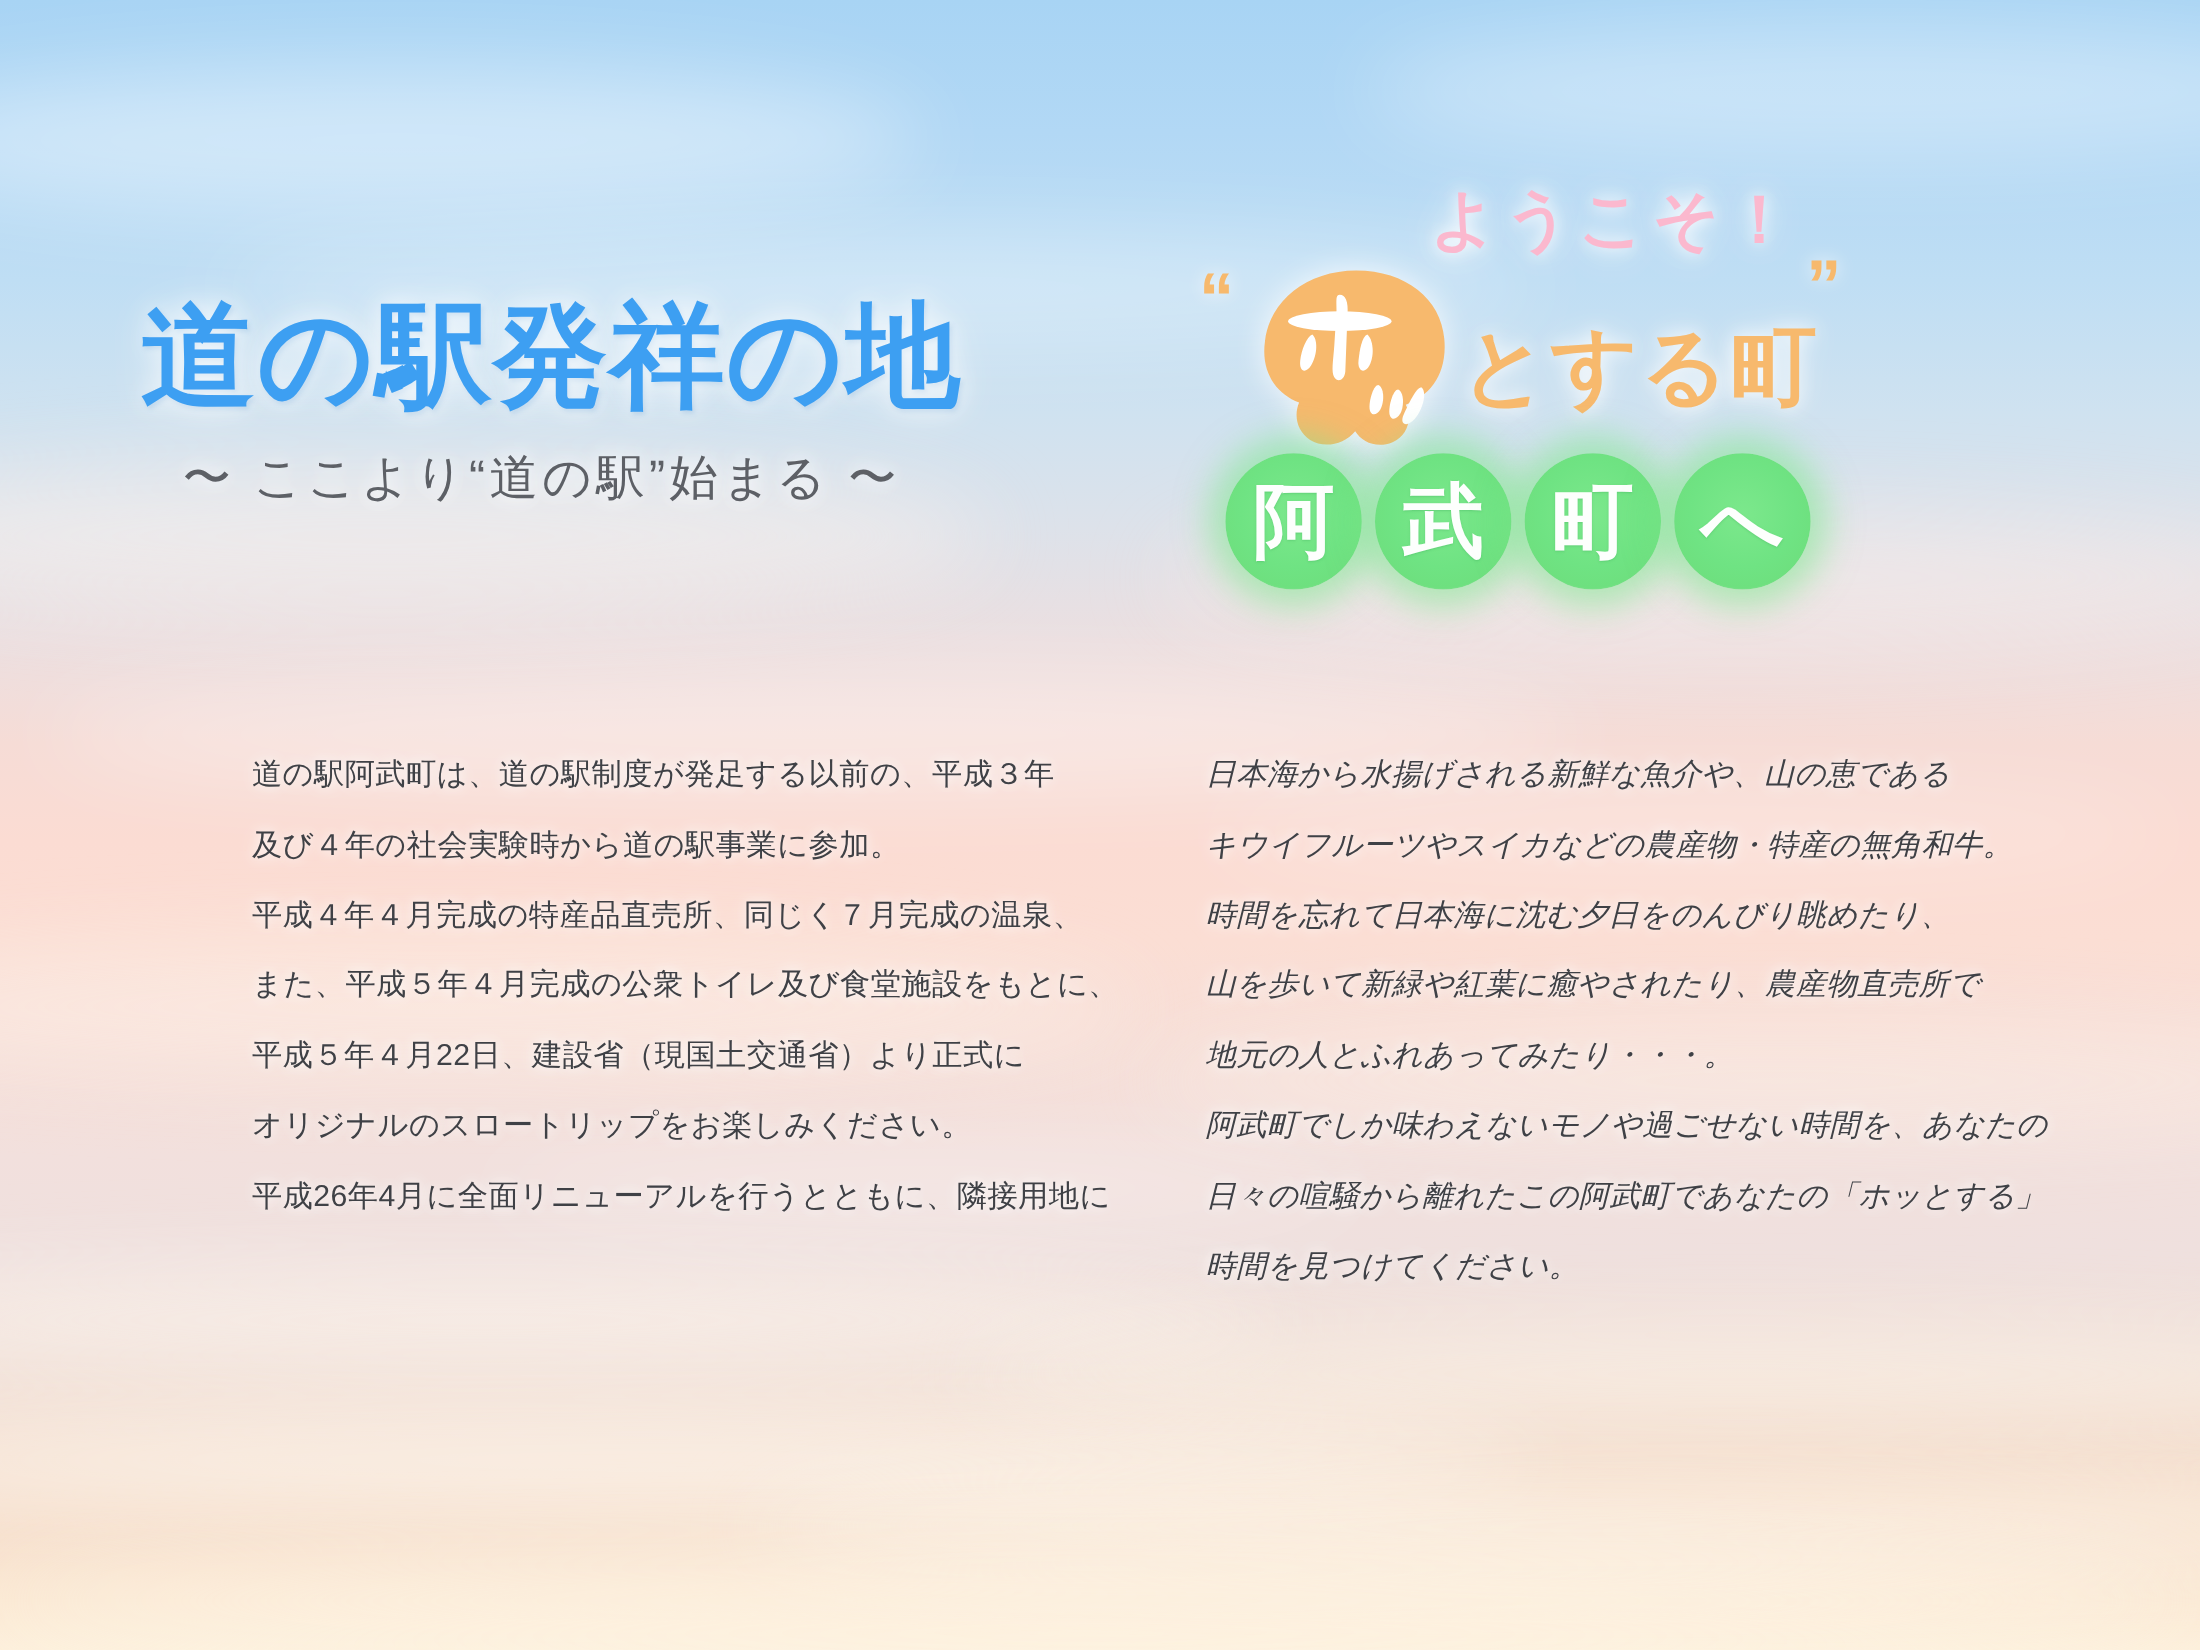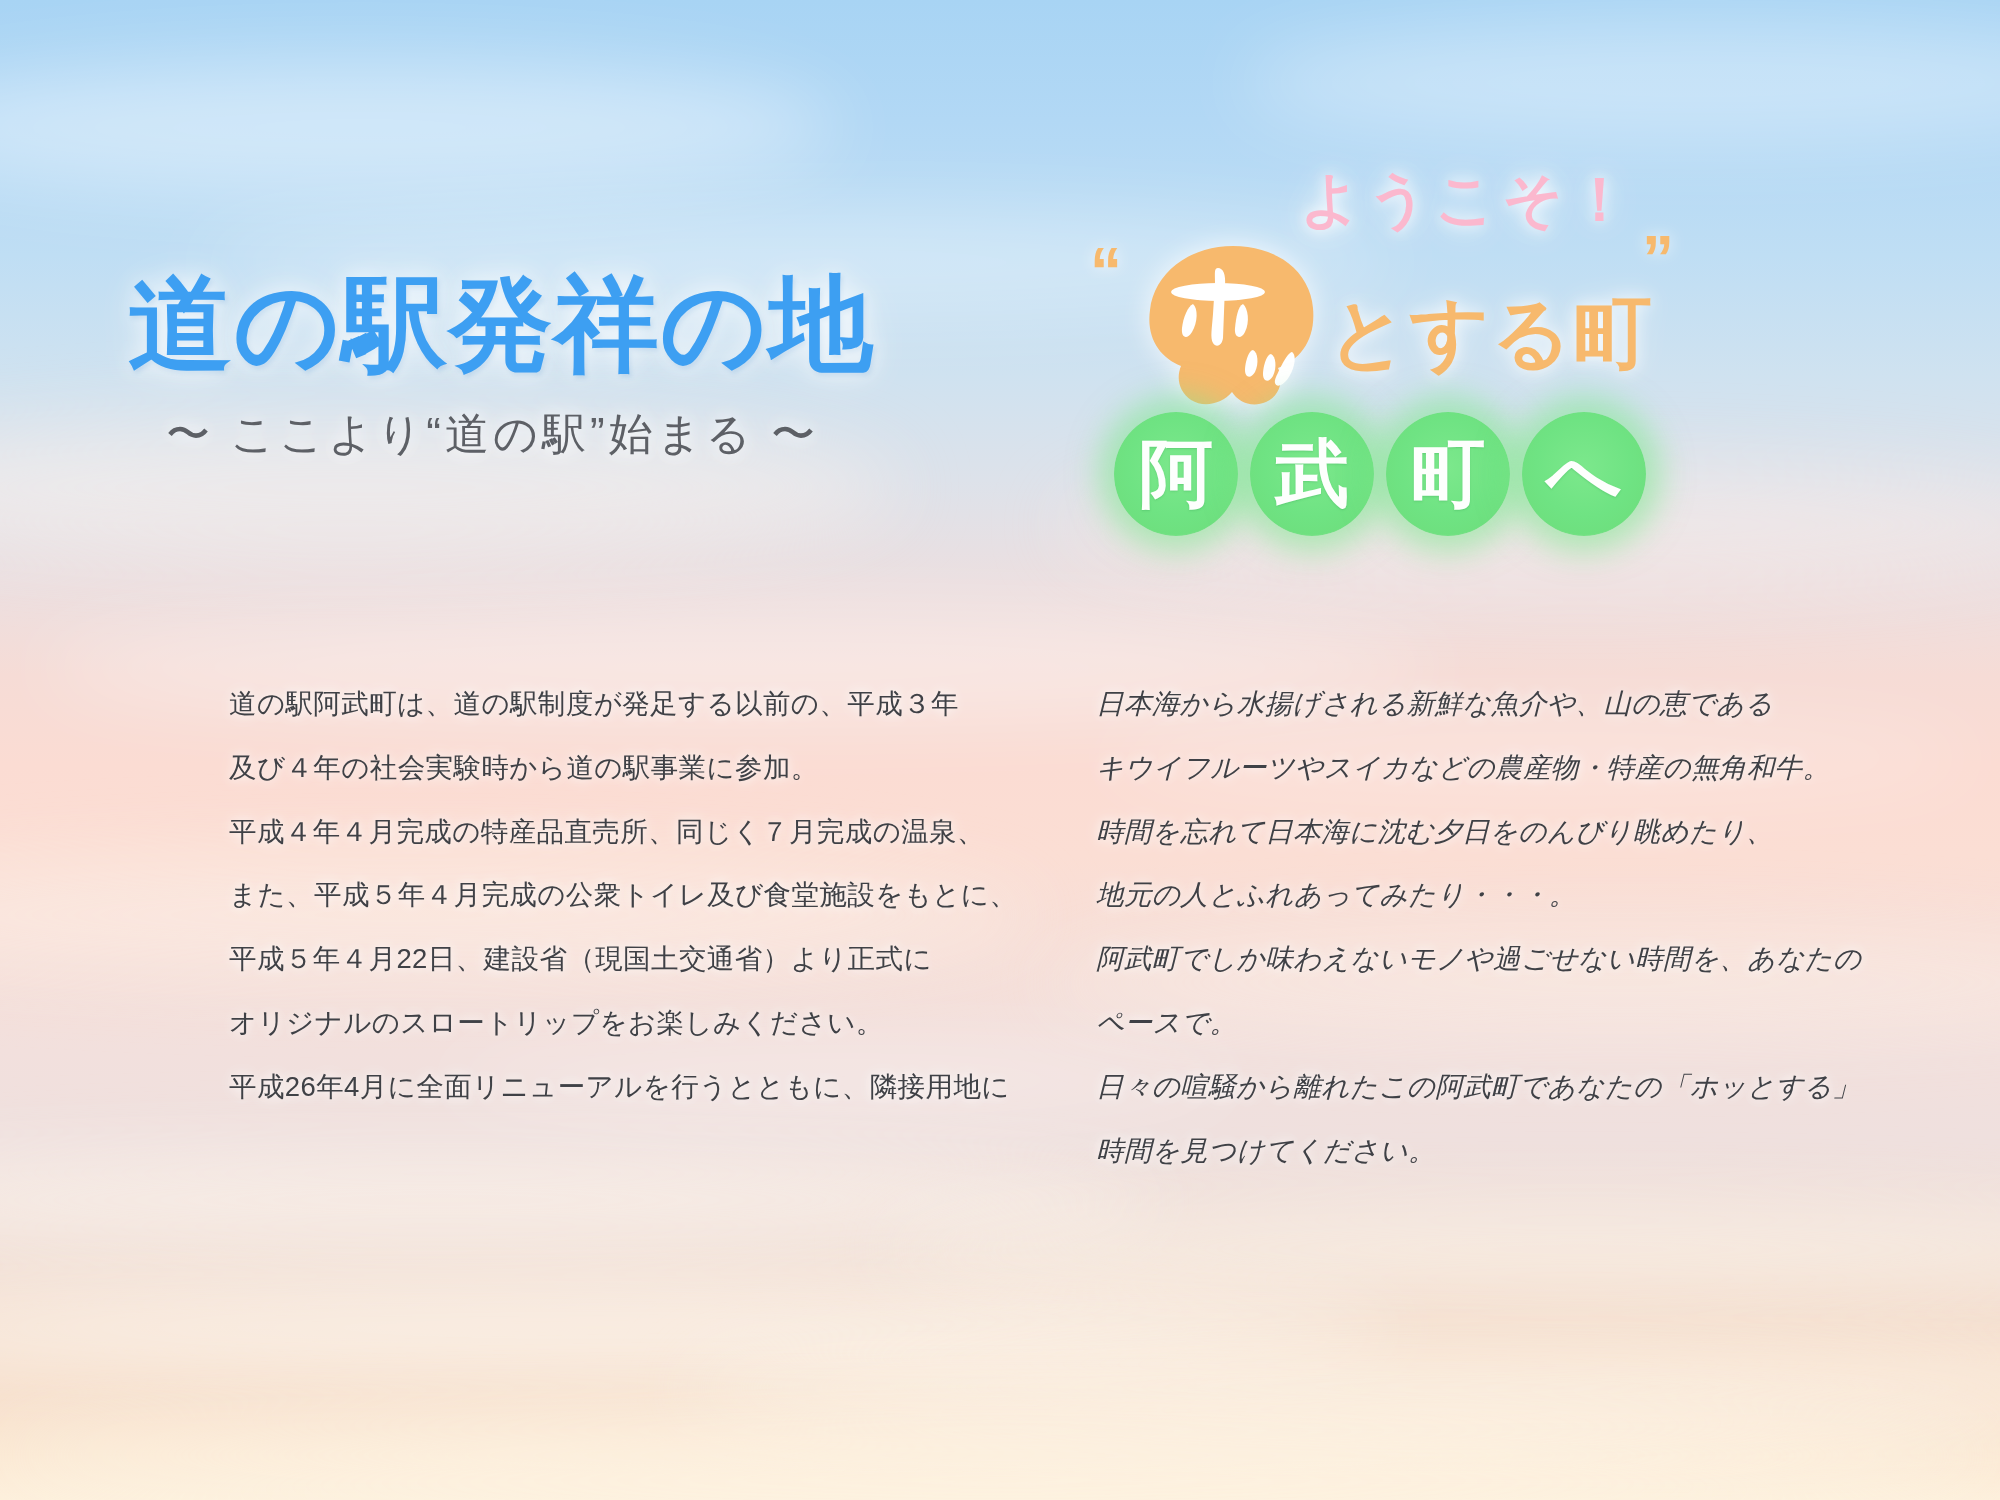--- a/index.html
+++ b/index.html
@@ -227,20 +227,20 @@
     <p>また、平成５年４月完成の公衆トイレ及び食堂施設をもとに、</p>
     <p>平成５年４月22日、建設省（現国土交通省）より正式に</p>
     <p>オリジナルのスロートリップをお楽しみください。</p>
     <p>平成26年4月に全面リニューアルを行うとともに、隣接用地に</p>
   </div>
 
   <div id="body-right" class="body-col">
     <p>日本海から水揚げされる新鮮な魚介や、山の恵である</p>
     <p>キウイフルーツやスイカなどの農産物・特産の無角和牛。</p>
     <p>時間を忘れて日本海に沈む夕日をのんびり眺めたり、</p>
+    <p>山を歩いて新緑や紅葉に癒やされたり、農産物直売所で</p>
     <p>地元の人とふれあってみたり・・・。</p>
     <p>阿武町でしか味わえないモノや過ごせない時間を、あなたの</p>
-    <p>ペースで。</p>
     <p>日々の喧騒から離れたこの阿武町であなたの「ホッとする」</p>
     <p>時間を見つけてください。</p>
   </div>
 
 </div>
 
 </body></html>

